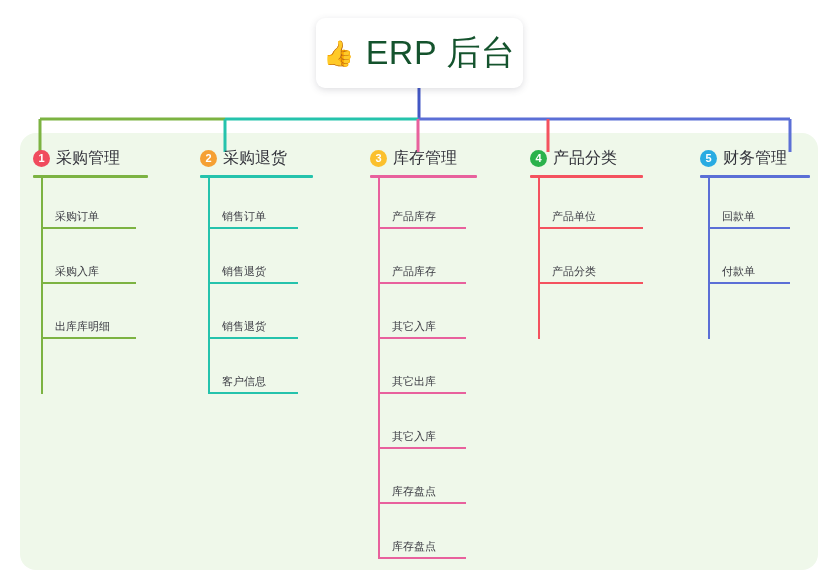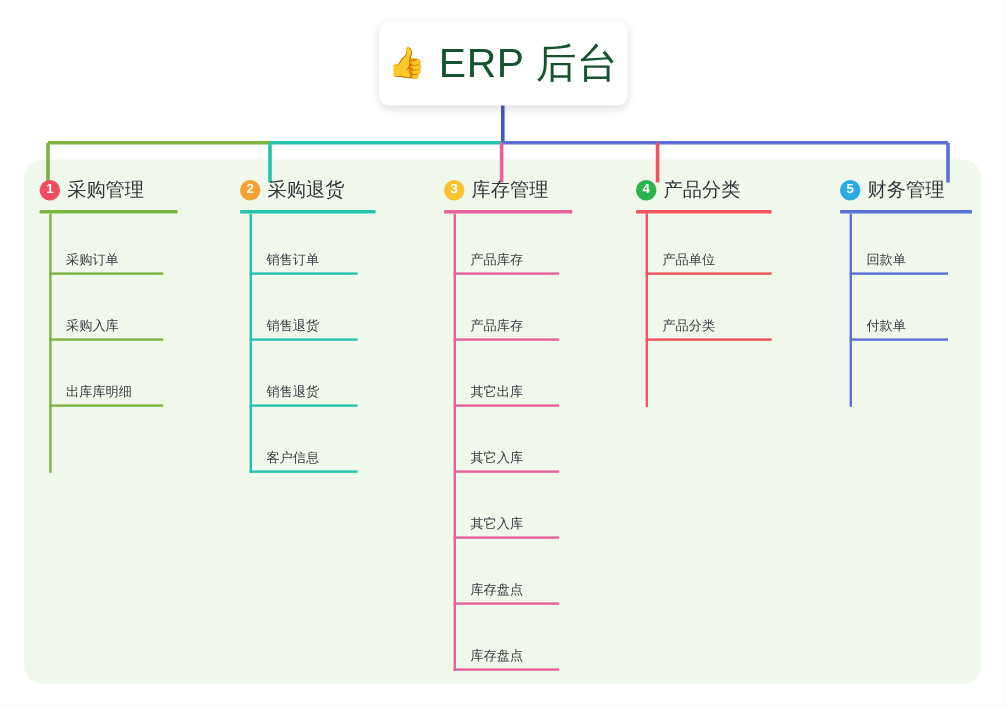--- a/index.html
+++ b/index.html
@@ -163,25 +163,25 @@
           <div class="spine" style="background: rgb(232, 97, 157); height: 381px;"></div>
           <div class="leaf">
             <span class="leaf-label">产品库存</span>
             <div class="leaf-rule" style="width: 88px; background: rgb(232, 97, 157);"></div>
           </div>
           <div class="leaf">
             <span class="leaf-label">产品库存</span>
             <div class="leaf-rule" style="width: 88px; background: rgb(232, 97, 157);"></div>
           </div>
           <div class="leaf">
+            <span class="leaf-label">其它入库</span>
+            <div class="leaf-rule" style="width: 88px; background: rgb(232, 97, 157);"></div>
+          </div>
+          <div class="leaf">
             <span class="leaf-label">其它出库</span>
-            <div class="leaf-rule" style="width: 88px; background: rgb(232, 97, 157);"></div>
-          </div>
-          <div class="leaf">
-            <span class="leaf-label">其它入库</span>
             <div class="leaf-rule" style="width: 88px; background: rgb(232, 97, 157);"></div>
           </div>
           <div class="leaf">
             <span class="leaf-label">其它入库</span>
             <div class="leaf-rule" style="width: 88px; background: rgb(232, 97, 157);"></div>
           </div>
           <div class="leaf">
             <span class="leaf-label">库存盘点</span>
             <div class="leaf-rule" style="width: 88px; background: rgb(232, 97, 157);"></div>
           </div>

